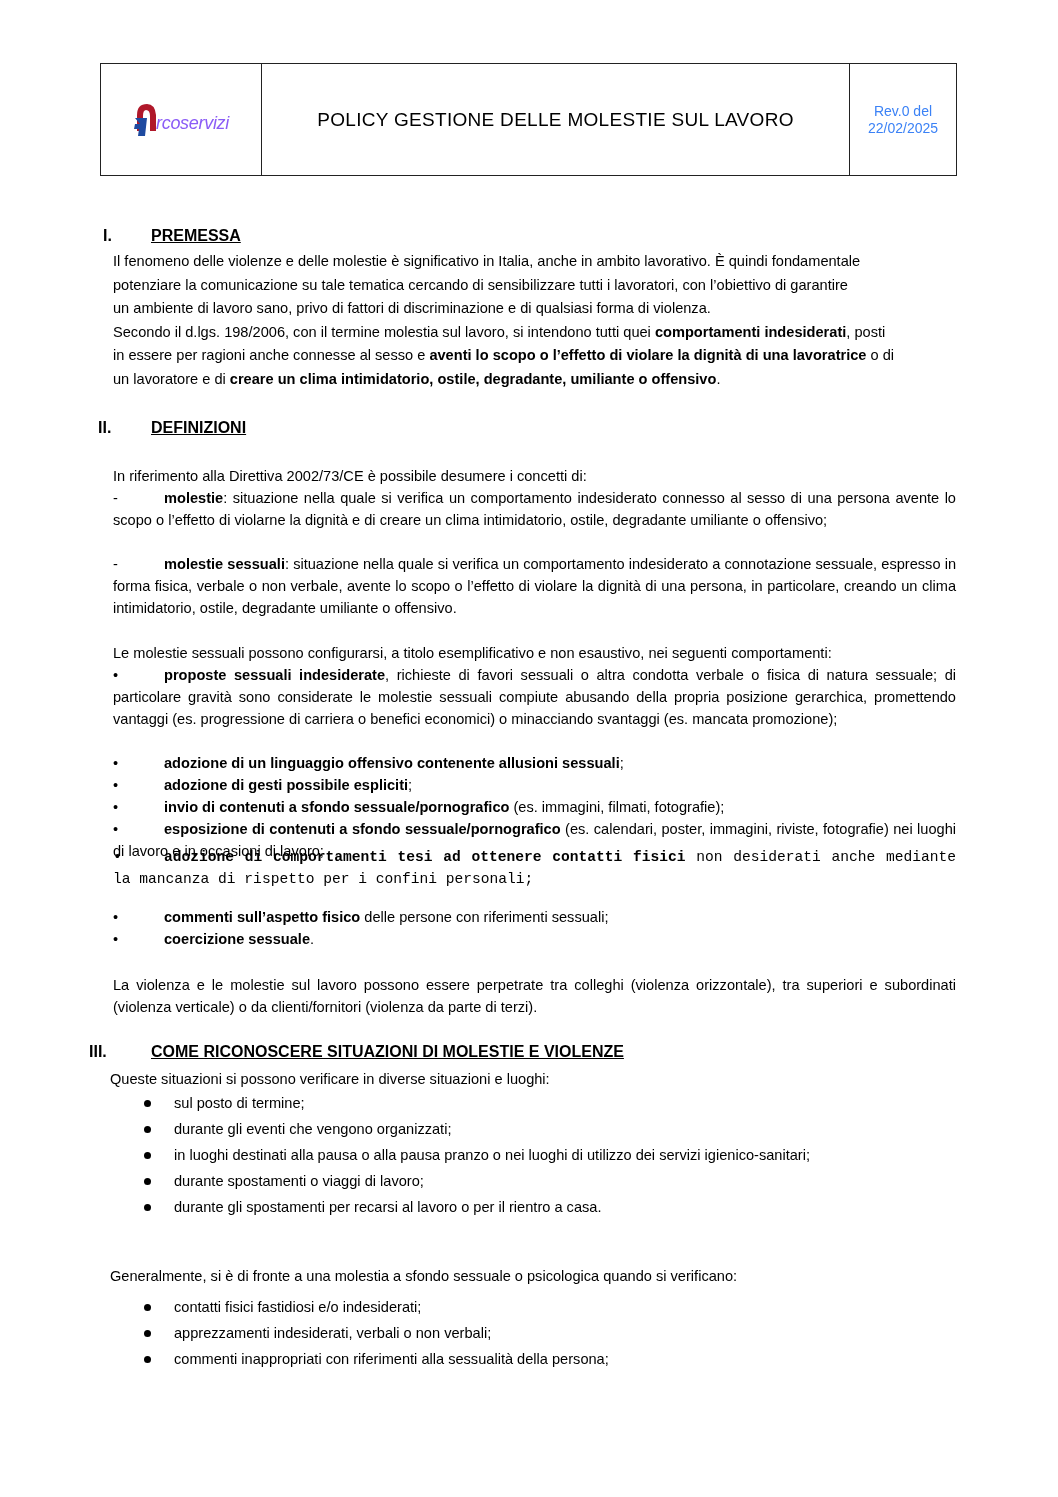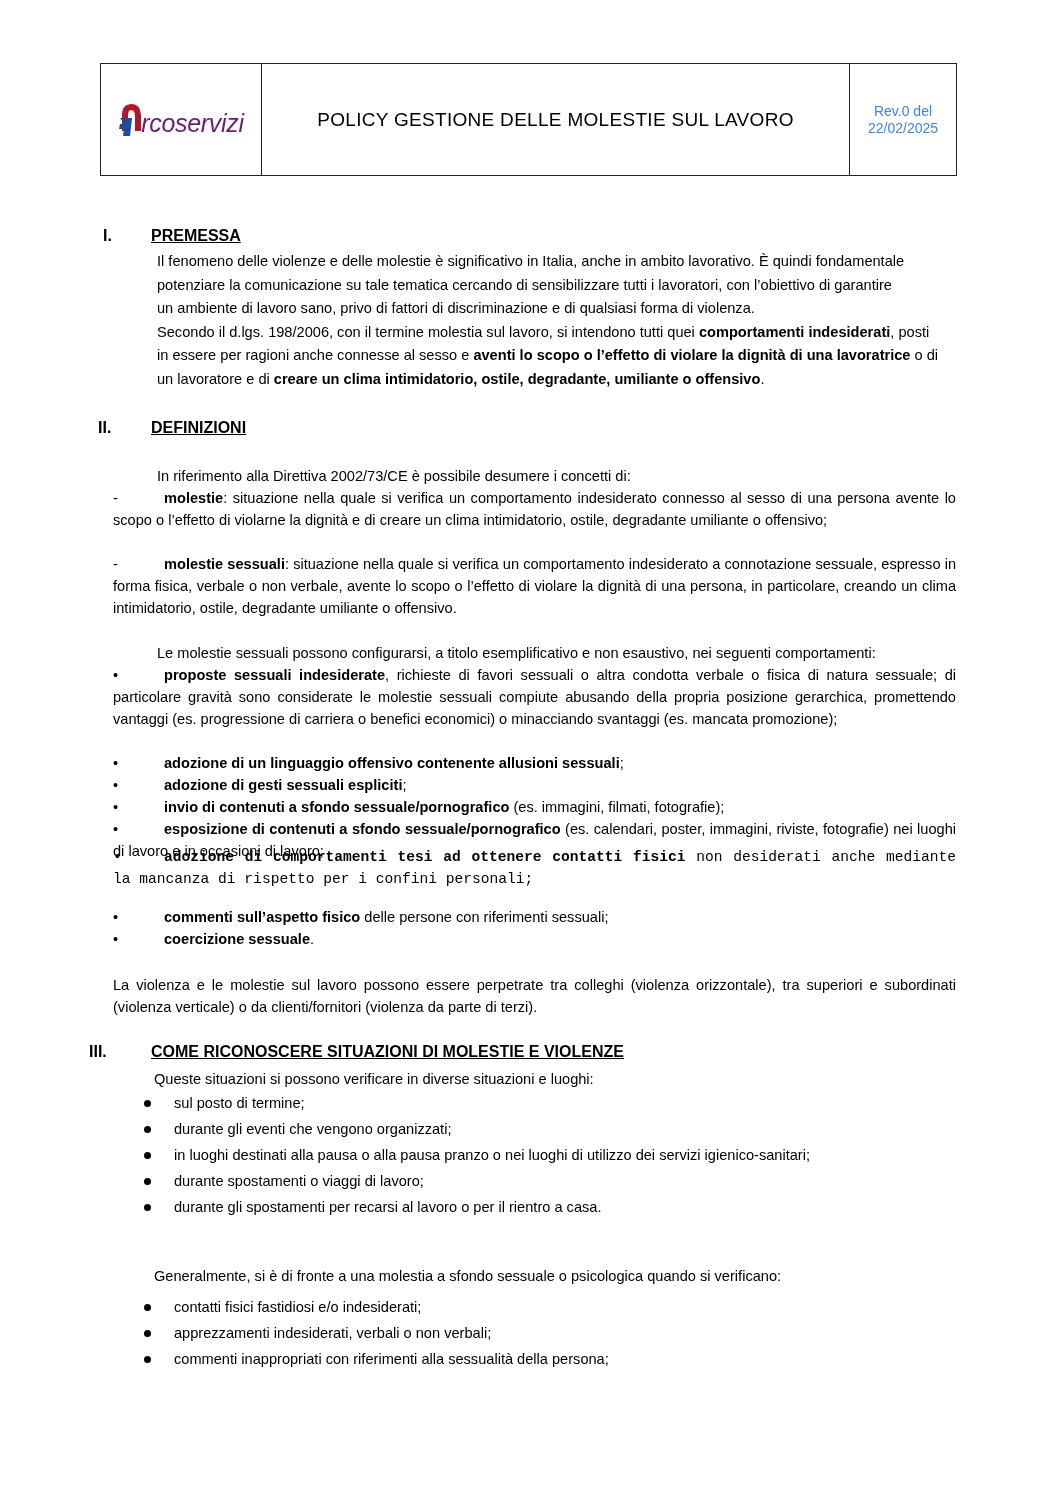--- a/index.html
+++ b/index.html
@@ -11,28 +11,28 @@
       position: absolute; left: 100px; top: 63px; width: 857px; height: 113px;
       border: 1.5px solid #222; box-sizing: border-box; display: flex;
     }
     .hcell { box-sizing: border-box; display: flex; align-items: center; justify-content: center; }
     .hcell.logo { width: 161px; border-right: 1px solid #222; }
     .hcell.title { width: 588px; border-right: 1px solid #222; }
     .hcell.rev { flex: 1; flex-direction: column; font-size: 14px; line-height: 17px; color: #3b82f6; text-align: center; }
     .doc-title { font-weight: normal; font-size: 19px; letter-spacing: 0.3px; }
     .logo-wrap { position: relative; display: flex; align-items: flex-end; height: 40px; margin-top: -6px; }
     .logo-text {
-      font-style: italic; font-size: 25px; color: #701a75; letter-spacing: -0.3px; line-height: 28px;
+      font-style: italic; font-size: 18px; color: #8b5cf6; letter-spacing: -0.3px; line-height: 28px;
       font-family: "Liberation Sans", sans-serif;
     }
     .logo-mark { width: 24px; height: 36px; position: relative; margin-right: -1px; }
     .sec-head { position: absolute; font-weight: bold; font-size: 16px; }
     .sec-num { position: absolute; font-weight: bold; font-size: 16px; }
     .sec-title { text-decoration: underline; }
-    .para { position: absolute; left: 113px; width: 843px; font-size: 14.6px; line-height: 23.5px; margin-left: 44px; }
+    .para { position: absolute; left: 113px; width: 843px; font-size: 14.6px; line-height: 23.5px; }
     .para b { font-weight: bold; }
     .bul-line { position: absolute; left: 113px; width: 843px; font-size: 14.6px; line-height: 22px; text-align: justify; }
     .bul-mark { display: inline-block; width: 51px; }
     .list3 { position: absolute; left: 140px; width: 820px; font-size: 14.6px; }
     .list3 .li { position: relative; height: 26px; line-height: 26px; padding-left: 34px; }
     .list3 .dot { position: absolute; left: 4px; top: 10px; width: 7px; height: 7px; border-radius: 50%; background: #000; }
   </style>
 </head>
 <body>
 
@@ -83,21 +83,21 @@
 
 <div class="para" style="top:642px; line-height:22px;">Le molestie sessuali possono configurarsi, a titolo esemplificativo e non esaustivo, nei seguenti comportamenti:</div>
 
 <div class="bul-line" style="top:664px;">
   <span class="bul-mark">•</span><b>proposte sessuali indesiderate</b><span>, richieste di favori sessuali o altra condotta verbale o fisica di natura sessuale; di particolare gravità sono considerate le molestie sessuali compiute abusando della propria posizione gerarchica, promettendo vantaggi (es. progressione di carriera o benefici economici) o minacciando svantaggi (es. mancata promozione);</span>
 </div>
 <div class="bul-line" style="top:752px;">
   <span class="bul-mark">•</span><b>adozione di un linguaggio offensivo contenente allusioni sessuali</b><span>;</span>
 </div>
 <div class="bul-line" style="top:774px;">
-  <span class="bul-mark">•</span><b>adozione di gesti sessuali espliciti</b><span>;</span>
+  <span class="bul-mark">•</span><b>adozione di gesti possibile espliciti</b><span>;</span>
 </div>
 <div class="bul-line" style="top:796px;">
   <span class="bul-mark">•</span><b>invio di contenuti a sfondo sessuale/pornografico</b><span> (es. immagini, filmati, fotografie);</span>
 </div>
 <div class="bul-line" style="top:818px;">
   <span class="bul-mark">•</span><b>esposizione di contenuti a sfondo sessuale/pornografico</b><span> (es. calendari, poster, immagini, riviste, fotografie) nei luoghi di lavoro e in occasioni di lavoro;</span>
 </div>
 <div class="bul-line" style="top:846px;font-family:Liberation Mono, monospace;">
   <span class="bul-mark">•</span><b>adozione di comportamenti tesi ad ottenere contatti fisici</b><span> non desiderati anche mediante la mancanza di rispetto per i confini personali;</span>
 </div>

